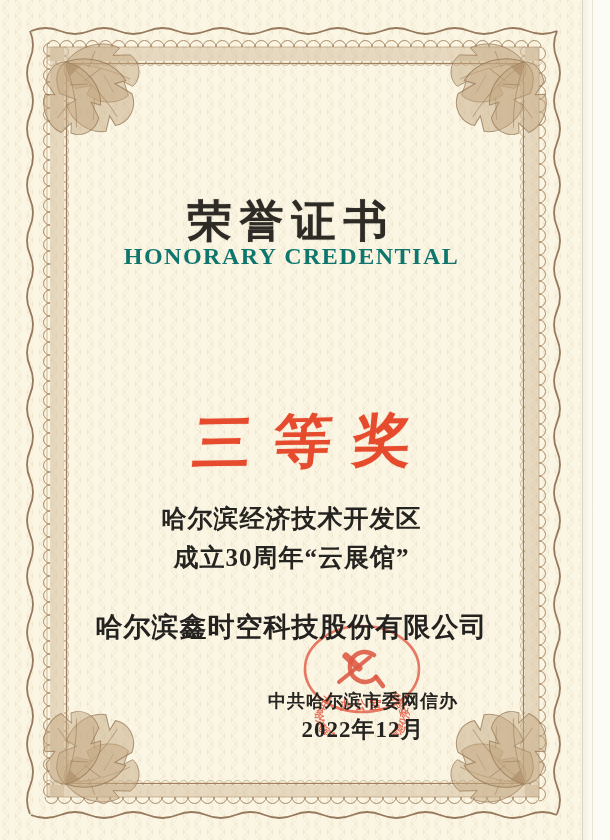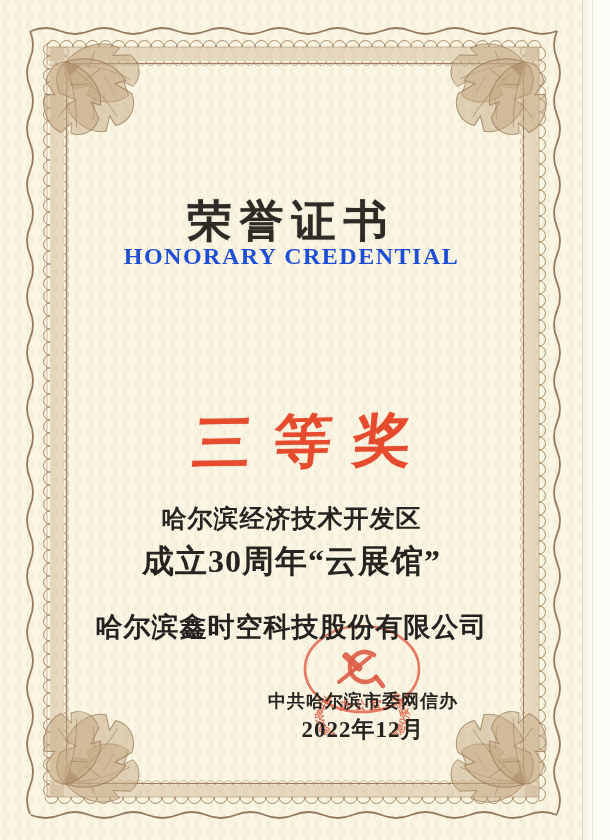--- a/index.html
+++ b/index.html
@@ -15,26 +15,26 @@
     background-image:
       radial-gradient(circle, transparent 8px, rgba(196,174,128,.17) 8.5px, transparent 10px),
       radial-gradient(circle, transparent 8px, rgba(196,174,128,.15) 8.5px, transparent 10px);
     background-size:24px 16px,24px 16px;
     background-position:0 0,12px 8px;
   }
   .frame{position:absolute;left:0;top:0;z-index:1;}
   .seal{position:absolute;left:282px;top:605px;z-index:3;}
   .txt{position:absolute;left:0;width:583px;text-align:center;z-index:4;color:#262420;line-height:1.1;white-space:nowrap;}
   .title-cn{top:158px;font-size:44px;font-weight:700;letter-spacing:8px;color:#2e2b26;text-shadow:0 0 1px rgba(46,43,38,.55);margin-top:40px;}
-  .title-en{top:243px;font-size:24px;font-weight:700;letter-spacing:1.5px;color:#1d4ed8;}
+  .title-en{top:243px;font-size:24px;font-weight:700;letter-spacing:1.5px;color:#0f766e;}
   .event{top:311px;font-size:25px;font-weight:700;letter-spacing:1px;}
   .category{top:364px;font-size:25px;font-weight:700;letter-spacing:16px;padding-left:16px;}
   .award{top:410px;font-size:58px;font-weight:700;letter-spacing:22px;padding-left:22px;color:#e64b2e;transform:skewX(-7deg) rotate(-1deg);text-shadow:0 0 1px rgba(230,75,46,.5);}
   .recip1{top:505px;font-size:25px;font-weight:700;letter-spacing:1px;}
-  .recip2{top:544px;font-size:32px;font-weight:700;letter-spacing:1px;}
+  .recip2{top:544px;font-size:25px;font-weight:700;letter-spacing:1px;}
   .company{top:613px;font-size:27px;font-weight:700;letter-spacing:1px;color:#242220;}
   .sig{left:143px;width:440px;}
   .issuer{top:692px;font-size:18px;font-weight:700;letter-spacing:1px;}
   .date{top:717px;font-size:23px;font-weight:700;letter-spacing:1px;}
   
   .scan-strip{
     position:absolute;right:0;top:0;width:27px;height:840px;z-index:6;
     background:linear-gradient(90deg,#f3efe0 0px,#fbfaf3 7px,#fdfdf8 27px);
     border-left:1px solid #dcd7c6;
   }

